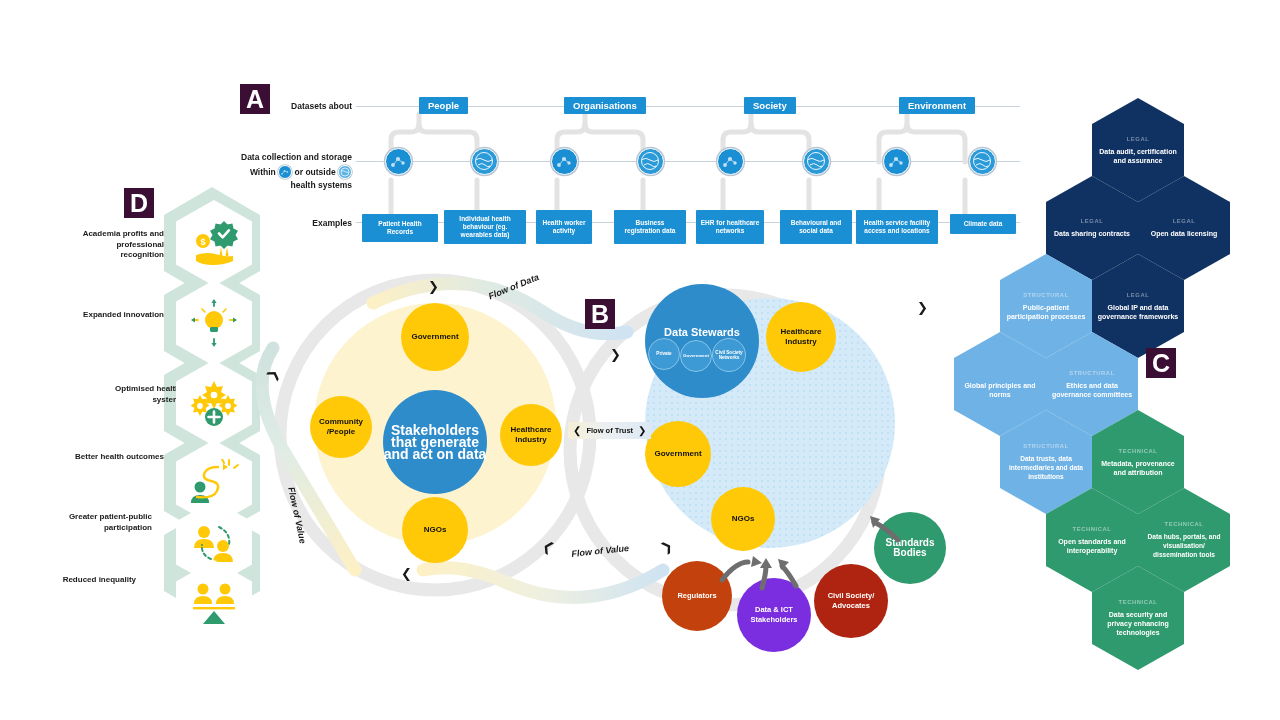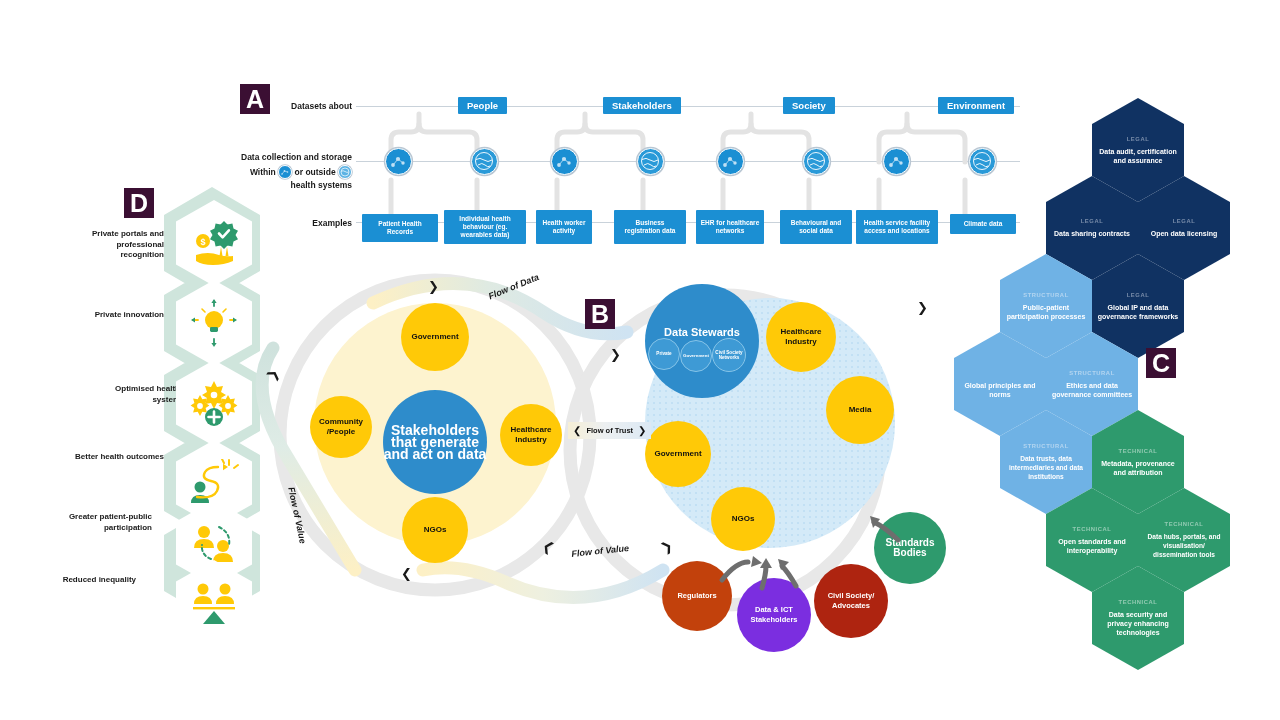--- a/index.html
+++ b/index.html
@@ -18,21 +18,21 @@
     letter-spacing:0;z-index:60;font-family:"Liberation Sans",sans-serif;
   }
 
   
   .a-row-label{
     position:absolute;font-size:8.5px;font-weight:bold;color:#1a1a1a;text-align:right;
     line-height:11px;
   }
   .a-cat{
     position:absolute;background:#1b8fd3;color:#fff;font-size:9.5px;font-weight:bold;
-    padding:3px 9px;border-radius:1px;white-space:nowrap;text-align:center;margin-left:39px;
+    padding:3px 9px;border-radius:1px;white-space:nowrap;text-align:center;
   }
   .a-ex{
     position:absolute;background:#1b8fd3;color:#fff;font-size:6.5px;font-weight:bold;
     text-align:center;line-height:8.2px;display:flex;align-items:center;
     justify-content:center;border-radius:1px;padding:2px 3px;box-sizing:border-box;
   }
   .a-hline{position:absolute;height:1px;background:#c9d2da;}
   .a-node{
     position:absolute;width:27px;height:27px;border-radius:50%;
     background:#1b8fd3;border:1.6px solid #ffffff;box-shadow:0 0 0 1.2px #b9c6d2;
@@ -103,35 +103,35 @@
   <svg class="abs" style="left:150px;top:185px;width:130px;height:440px;" viewBox="0 0 130 440">
     <path d="M62 2 L110 30 L110 86 L62 114 L14 86 L14 30 Z
              M62 82 L110 110 L110 166 L62 194 L14 166 L14 110 Z
              M62 162 L110 190 L110 246 L62 274 L14 246 L14 190 Z
              M62 242 L110 270 L110 326 L62 354 L14 326 L14 270 Z
              M62 322 L110 350 L110 406 L62 434 L14 406 L14 350 Z" fill="#cfe5dc"></path>
   </svg>
 
   <div class="badge" style="left:124px;top:188px;">D</div>
 
-  <div class="d-label" style="left:72px;top:229px;">Private portals and professional recognition</div>
+  <div class="d-label" style="left:72px;top:229px;">Academia profits and professional recognition</div>
   <div class="dhex" style="left:176px;top:200px;">
     <svg width="54" height="48" viewBox="0 0 54 48">
       <circle cx="37" cy="16" r="11" fill="#2e9a6d"></circle>
       <path d="M37 2 l3.5 3.6 4.9-1 1.1 4.9 4.5 2.2-2.5 4.3 2.5 4.3-4.5 2.2-1.1 4.9-4.9-1L37 30l-3.5-3.6-4.9 1-1.1-4.9L23 20.3l2.5-4.3L23 11.7l4.5-2.2 1.1-4.9 4.9 1z" fill="#2e9a6d"></path>
       <path d="M32 14.5l3.6 3.8 6.3-7" stroke="#fff" stroke-width="2.6" fill="none" stroke-linecap="round" stroke-linejoin="round"></path>
       <circle cx="16" cy="22" r="7" fill="#ffc907"></circle>
       <text x="16" y="26" font-size="9" font-family="Liberation Sans, sans-serif" fill="#fff" text-anchor="middle" font-weight="bold">$</text>
       <path d="M34 28 l1.5 9 -3 0 z" fill="#ffc907"></path>
       <path d="M40 28 l1.5 9 -3 0 z" fill="#ffc907"></path>
       <path d="M9 36 q12 -4 23 0 q7 2 14 1 l0 5 q-9 4 -20 4 q-11 0 -17 -4 z" fill="#ffc907"></path>
     </svg>
   </div>
 
-  <div class="d-label" style="left:72px;top:310px;">Private innovation</div>
+  <div class="d-label" style="left:72px;top:310px;">Expanded innovation</div>
   <div class="dhex" style="left:176px;top:280px;">
     <svg width="50" height="50" viewBox="0 0 50 50">
       <circle cx="25" cy="22" r="9" fill="#ffc907"></circle>
       <rect x="21" y="29" width="8" height="5" rx="1.4" fill="#2e9a6d"></rect>
       <g stroke="#2e9a6d" stroke-width="1.8" stroke-linecap="round" fill="none">
         <path d="M25 8 v-5"></path>
           <path d="M25 41 v5"></path>
       </g>
       <g stroke="#ffc907" stroke-width="1.8" stroke-linecap="round" fill="none">
         <path d="M9 22 h-5"></path>
@@ -257,21 +257,21 @@
         <path d="M453 80 v34"></path>
 
       <path d="M551 14 v10 q0 8 -8 8 h-12 q-8 0 -8 8 v22"></path>
       <path d="M551 24 q0 8 8 8 h42 q8 0 8 8 v22"></path>
       <path d="M523 80 v34"></path>
         <path d="M609 80 v34"></path>
     </g>
   </svg>
 
   <div class="a-cat" style="left:419px;top:97px;">People</div>
-  <div class="a-cat" style="left:564px;top:97px;">Stakeholders</div>
+  <div class="a-cat" style="left:564px;top:97px;">Organisations</div>
   <div class="a-cat" style="left:744px;top:97px;">Society</div>
   <div class="a-cat" style="left:899px;top:97px;">Environment</div>
 
   <div class="a-node" style="left:385px;top:148px;">
     <svg width="24" height="24" viewBox="0 0 24 24">
         <g fill="#bfe0f5">
           <circle cx="7" cy="16" r="1.9"></circle>
           <circle cx="12" cy="10" r="2.1"></circle>
           <circle cx="17" cy="14" r="1.7"></circle>
         </g>
@@ -399,21 +399,20 @@
   <div class="bubble yellow" style="left:402px;top:497px;width:66px;height:66px;">NGOs</div>
 
   <div class="bubble blue" style="left:645px;top:284px;width:114px;height:114px;flex-direction:column;">
     <span style="font-size:11px;line-height:12.5px;margin-top:-18px;">Data Stewards</span>
   </div>
   <div class="bubble" style="left:648px;top:338px;width:32px;height:32px;background:#3e9ad5;border:1.2px solid #86c4e8;color:#fff;font-size:4.6px;font-weight:bold;line-height:5.4px;">Private</div>
   <div class="bubble" style="left:680px;top:340px;width:32px;height:32px;background:#3e9ad5;border:1.2px solid #86c4e8;color:#fff;font-size:4.4px;font-weight:bold;line-height:5.4px;">Government</div>
   <div class="bubble" style="left:712px;top:338px;width:34px;height:34px;background:#3e9ad5;border:1.2px solid #86c4e8;color:#fff;font-size:4.6px;font-weight:bold;line-height:5.4px;">Civil Society Networks</div>
 
   <div class="bubble yellow" style="left:766px;top:302px;width:70px;height:70px;">Healthcare Industry</div>
-  <div class="bubble yellow" style="left:826px;top:376px;width:68px;height:68px;">Media</div>
   <div class="bubble yellow" style="left:645px;top:421px;width:66px;height:66px;">Government</div>
   <div class="bubble yellow" style="left:711px;top:487px;width:64px;height:64px;">NGOs</div>
 
   <div class="bubble" style="left:874px;top:512px;width:72px;height:72px;background:#2e9a6d;color:#fff;font-size:10px;font-weight:bold;">Standards Bodies</div>
   <div class="bubble" style="left:662px;top:561px;width:70px;height:70px;background:#c2410c;color:#fff;font-size:7.5px;font-weight:bold;">Regulators</div>
   <div class="bubble" style="left:814px;top:564px;width:74px;height:74px;background:#ae2410;color:#fff;font-size:7.5px;font-weight:bold;">Civil Society/ Advocates</div>
   <div class="bubble" style="left:737px;top:578px;width:74px;height:74px;background:#7b2ee0;color:#fff;font-size:7.5px;font-weight:bold;">Data &amp; ICT Stakeholders</div>
 
   <svg class="abs" style="left:700px;top:470px;width:230px;height:130px;" viewBox="0 0 230 130">
     <g fill="none" stroke="#6e6e6e" stroke-width="5" stroke-linecap="round">

